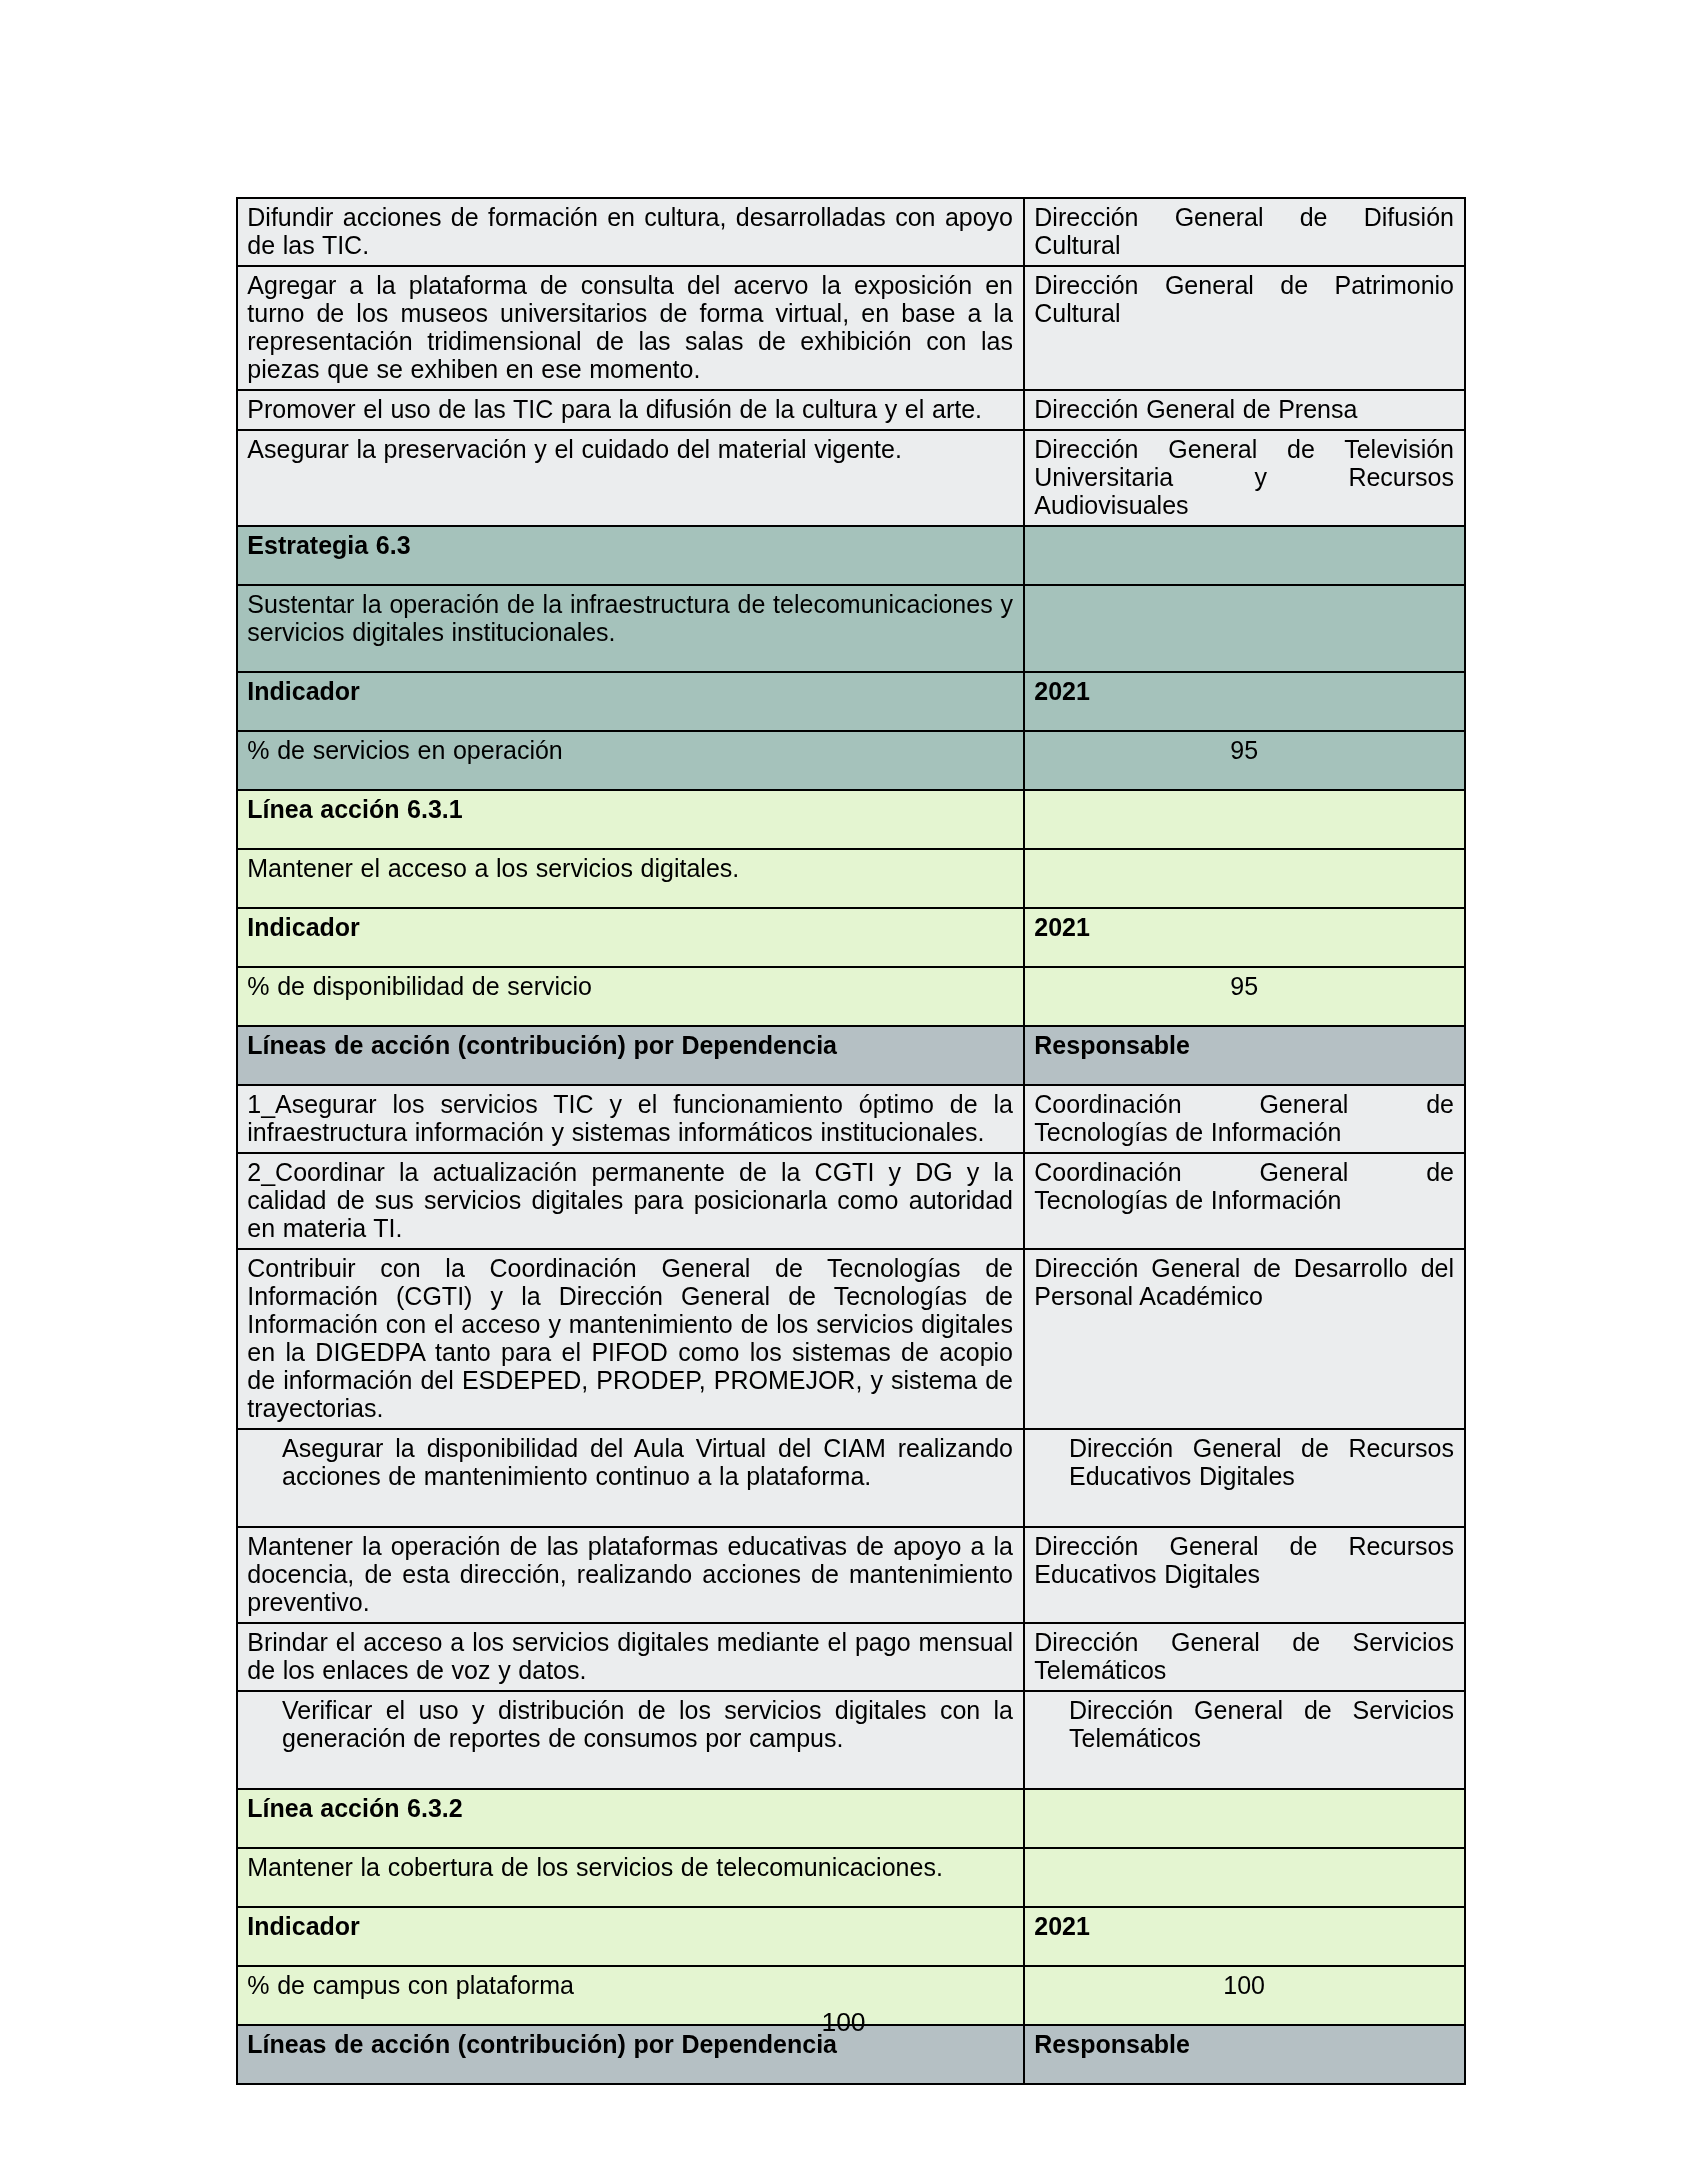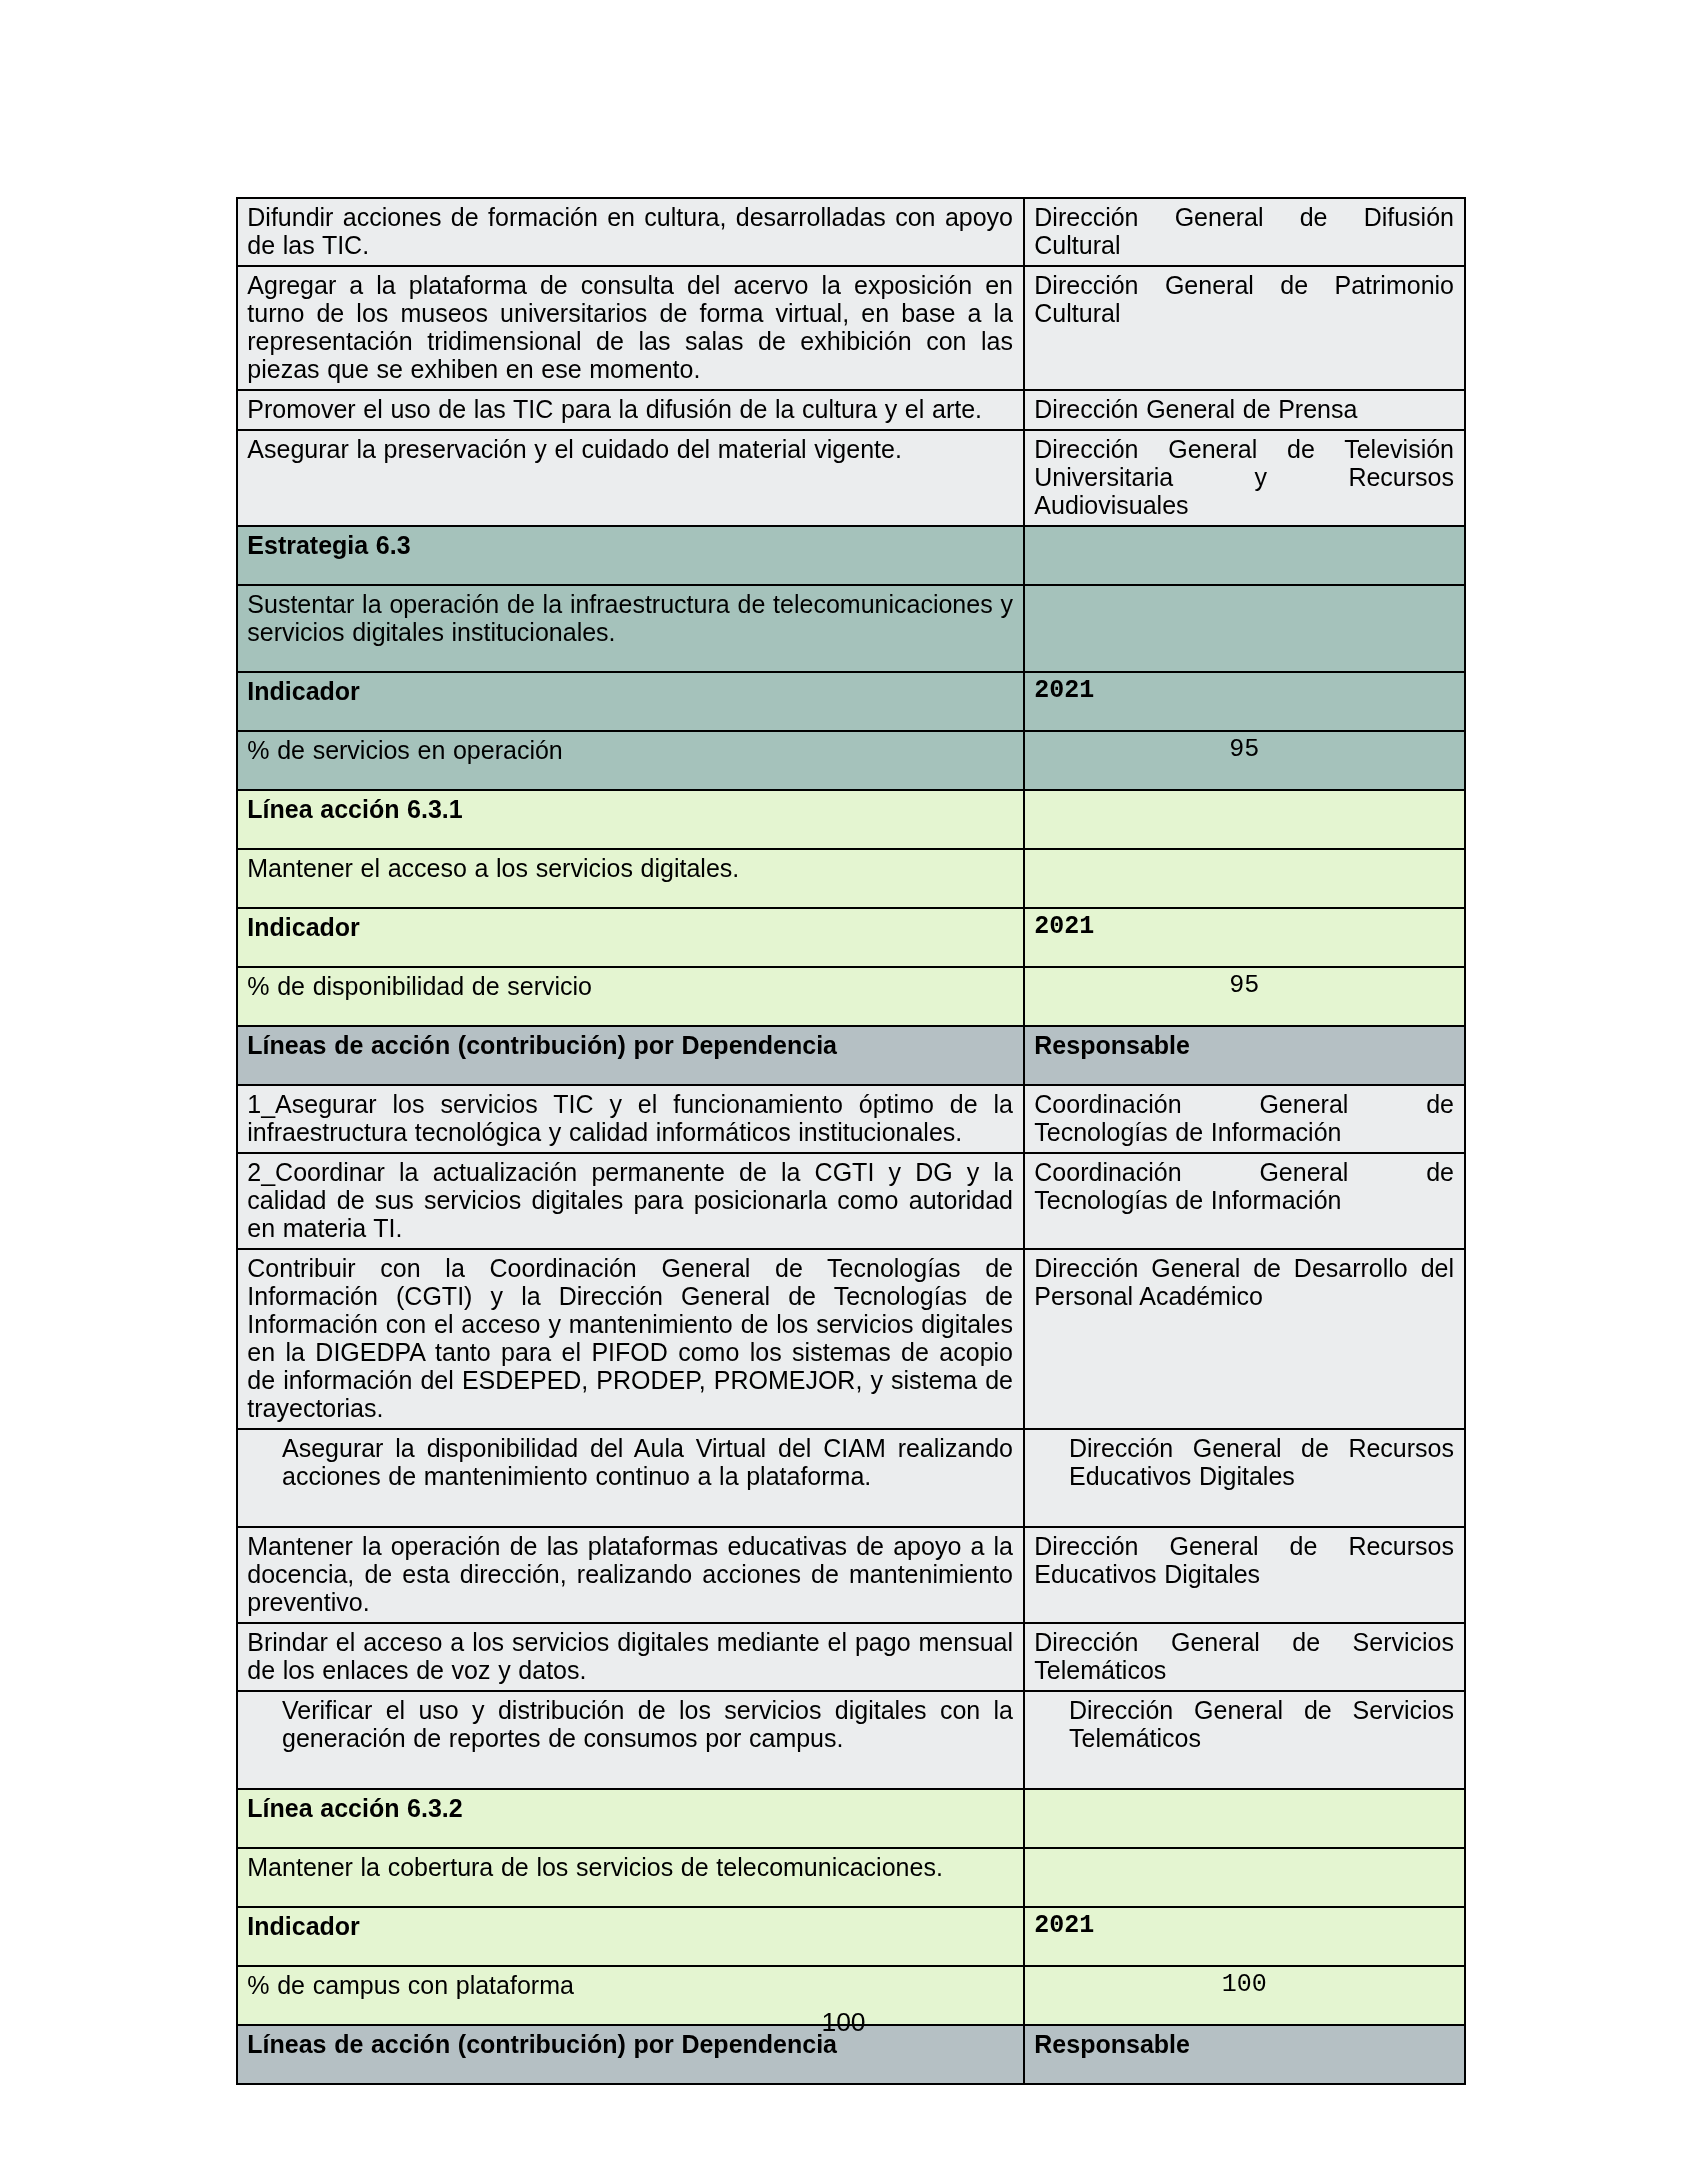--- a/index.html
+++ b/index.html
@@ -39,21 +39,20 @@
   tr.bg-plain td { background: #EBEDEE; }
   tr.bg-teal  td { background: #A5C2BB; }
   tr.bg-green td { background: #E4F5D1; margin-top: 20px; }
   tr.bg-gray  td { background: #B5C0C4; }
   tr.bold td {
     font-weight: 700;
     text-align: left;
   }
   td.right {
     text-align: center;
-    font-family: Liberation Mono, monospace;
   }
   tr.extra-space td { padding-bottom: 36px; padding-left: 44px; }
   
   tr.bg-teal td, tr.bg-green td, tr.bg-gray td { padding-bottom: 25px; }
   .page-number {
     position: absolute;
     top: 2007px;
     left: 0;
     width: 1687px;
     text-align: center;
@@ -117,21 +116,21 @@
         </tr>
         <tr class="bg-green">
           <td>% de disponibilidad de servicio</td>
           <td class="right">95</td>
         </tr>
         <tr class="bg-gray bold">
           <td>Líneas de acción (contribución) por Dependencia</td>
           <td>Responsable</td>
         </tr>
         <tr class="bg-plain">
-          <td>1_Asegurar los servicios TIC y el funcionamiento óptimo de la infraestructura tecnológica y calidad informáticos institucionales.</td>
+          <td>1_Asegurar los servicios TIC y el funcionamiento óptimo de la infraestructura información y sistemas informáticos institucionales.</td>
           <td>Coordinación General de Tecnologías de Información</td>
         </tr>
         <tr class="bg-plain">
           <td>2_Coordinar la actualización permanente de la CGTI y DG y la calidad de sus servicios digitales para posicionarla como autoridad en materia TI.</td>
           <td>Coordinación General de Tecnologías de Información</td>
         </tr>
         <tr class="bg-plain">
           <td>Contribuir con la Coordinación General de Tecnologías de Información (CGTI) y la Dirección General de Tecnologías de Información con el acceso y mantenimiento de los servicios digitales en la DIGEDPA tanto para el PIFOD como los sistemas de acopio de información del ESDEPED, PRODEP, PROMEJOR, y sistema de trayectorias.</td>
           <td>Dirección General de Desarrollo del Personal Académico</td>
         </tr>

